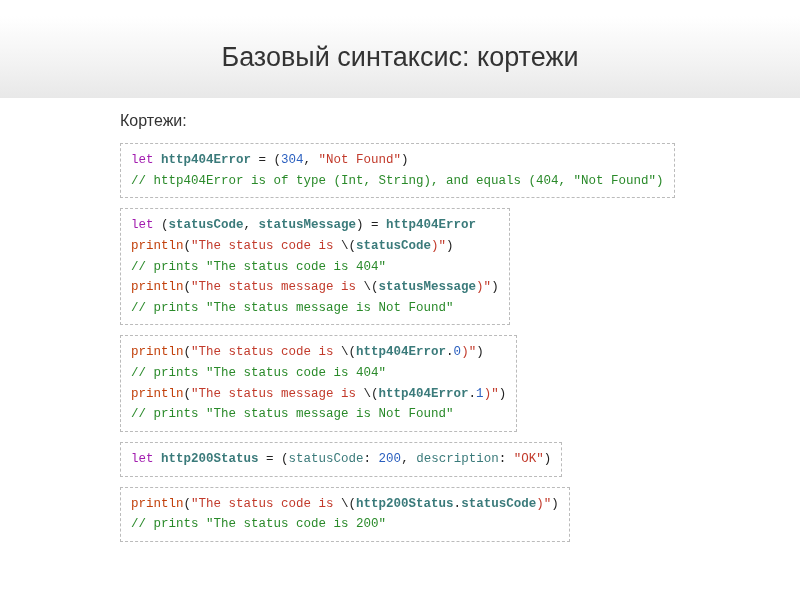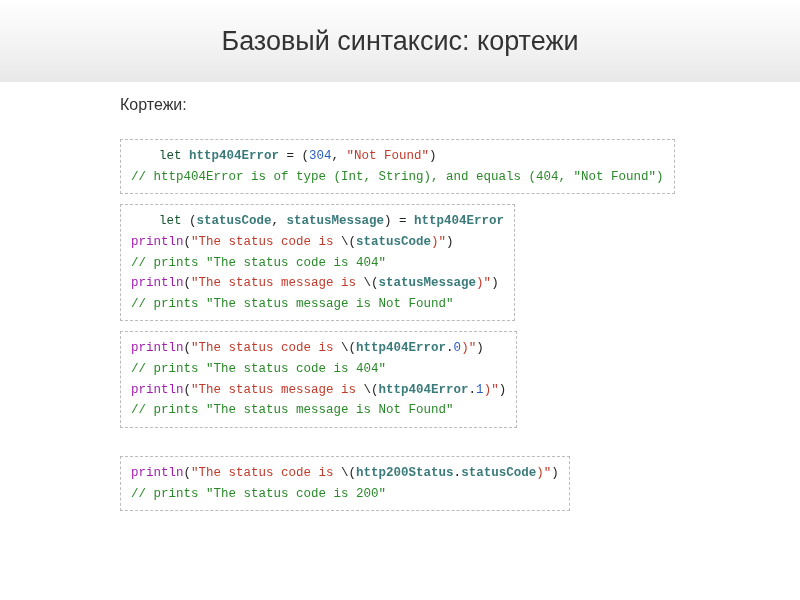--- a/index.html
+++ b/index.html
@@ -13,43 +13,44 @@
   .header-banner {
     width: 100%;
     height: 82px;
     background: linear-gradient(to bottom, #ffffff 0%, #f2f2f2 60%, #e8e8e8 100%);
     display: flex;
     align-items: center;
     justify-content: center;
     color: #333;
     font-size: 27px;
     font-weight: 400;
+    margin-top: 16px;
   }
   .content {
     padding: 14px 0 0 120px;
   }
   .subhead {
     font-size: 16px;
     color: #333;
-    margin-bottom: 25px;
+    margin-bottom: 13px;
   }
   .code-box {
     border: 1px dashed #bbb;
     background: #fff;
     padding: 6px 10px;
     margin-bottom: 10px;
     font-family: "Courier New", Consolas, monospace;
     font-size: 12.5px;
     line-height: 1.65;
     display: inline-block;
     white-space: pre;
   }
-  .kw  { color: #14532d; margin-left: 28px; }  
+  .kw  { color: #a21caf; }  
   .id  { color: #3a7a7a; font-weight: bold; }  
-  .fn  { color: #a21caf; margin-top: 12px; }  
+  .fn  { color: #c2410c; margin-top: 12px; }  
   .str { color: #c23a2b; }  
   .num { color: #2a5fbf; }  
   .cm  { color: #2a8a2a; }  
   .pl  { color: #222; }     
   .arg { color: #3a7a7a; }  
 </style>
 </head>
 <body>
 
 <div class="header-banner">
@@ -70,19 +71,19 @@
 <span class="fn">println</span><span class="pl">(</span><span class="str">"The status message is </span><span class="pl">\(</span><span class="id">statusMessage</span><span class="str">)"</span><span class="pl">)</span>
 <span class="cm">// prints "The status message is Not Found"</span></div><br>
 
   
   <div class="code-box"><span class="fn">println</span><span class="pl">(</span><span class="str">"The status code is </span><span class="pl">\(</span><span class="id">http404Error</span><span class="pl">.</span><span class="num">0</span><span class="str">)"</span><span class="pl">)</span>
 <span class="cm">// prints "The status code is 404"</span>
 <span class="fn">println</span><span class="pl">(</span><span class="str">"The status message is </span><span class="pl">\(</span><span class="id">http404Error</span><span class="pl">.</span><span class="num">1</span><span class="str">)"</span><span class="pl">)</span>
 <span class="cm">// prints "The status message is Not Found"</span></div><br>
 
   
-  <br>
+  <div class="code-box"><span class="kw">let</span><span class="pl"> </span><span class="id">http200Status</span><span class="pl"> = (</span><span class="arg">statusCode</span><span class="pl">: </span><span class="num">200</span><span class="pl">, </span><span class="arg">description</span><span class="pl">: </span><span class="str">"OK"</span><span class="pl">)</span></div><br>
 
   
   <div class="code-box"><span class="fn">println</span><span class="pl">(</span><span class="str">"The status code is </span><span class="pl">\(</span><span class="id">http200Status</span><span class="pl">.</span><span class="id">statusCode</span><span class="str">)"</span><span class="pl">)</span>
 <span class="cm">// prints "The status code is 200"</span></div>
 
 </div>
 
 </body></html>

